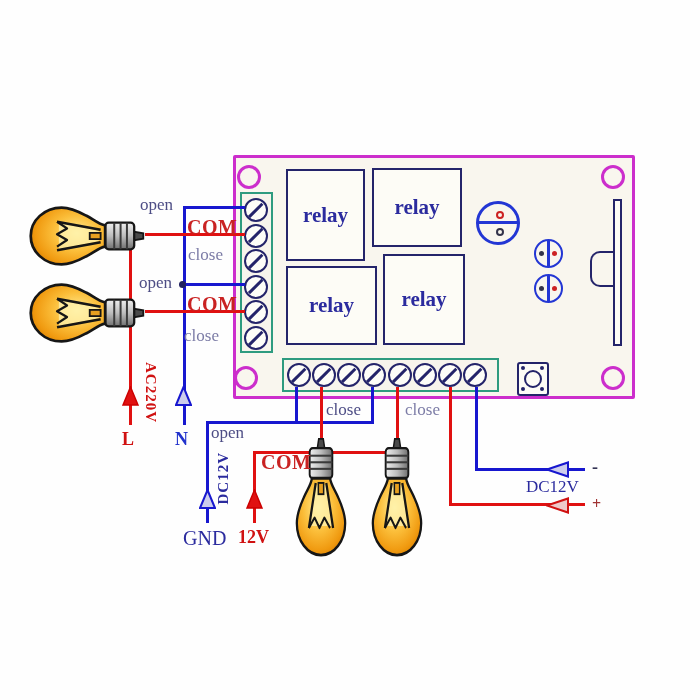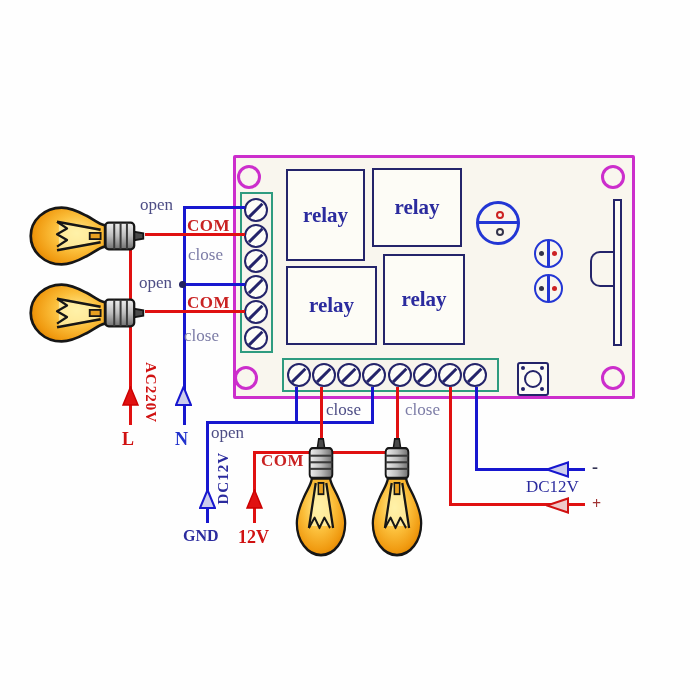--- a/index.html
+++ b/index.html
@@ -43,23 +43,23 @@
   .wire{position:absolute;z-index:5;}
   .wire.red{background:#e01111;}
   .wire.blue{background:#1717cf;}
   .jdot{position:absolute;width:7px;height:7px;border-radius:50%;background:#202060;z-index:5;}
   .arrow{position:absolute;z-index:6;}
 
   
   .lbl{position:absolute;z-index:7;line-height:1;white-space:nowrap;}
   .muted{color:#4d4d85;font-size:17px;}
   .muted2{color:#7c7ca6;font-size:17px;}
-  .comlbl{color:#c92222;font-weight:bold;font-size:17px;letter-spacing:.5px;}
+  .comlbl{color:#c92222;font-weight:bold;font-size:20px;letter-spacing:.5px;}
   .redlbl{color:#d01111;font-weight:bold;font-size:18px;}
-  .navylbl{color:#2b2b9e;font-weight:bold;font-size:16px;}
+  .navylbl{color:#2b2b9e;font-weight:normal;font-size:20px;}
   .vert{writing-mode:vertical-rl;letter-spacing:1px;}
   .vflip{writing-mode:vertical-rl;transform:rotate(180deg);letter-spacing:1px;}
 
   .bulb{position:absolute;z-index:6;}
 </style>
 </head>
 <body>
 
 <div id="canvas">
 

